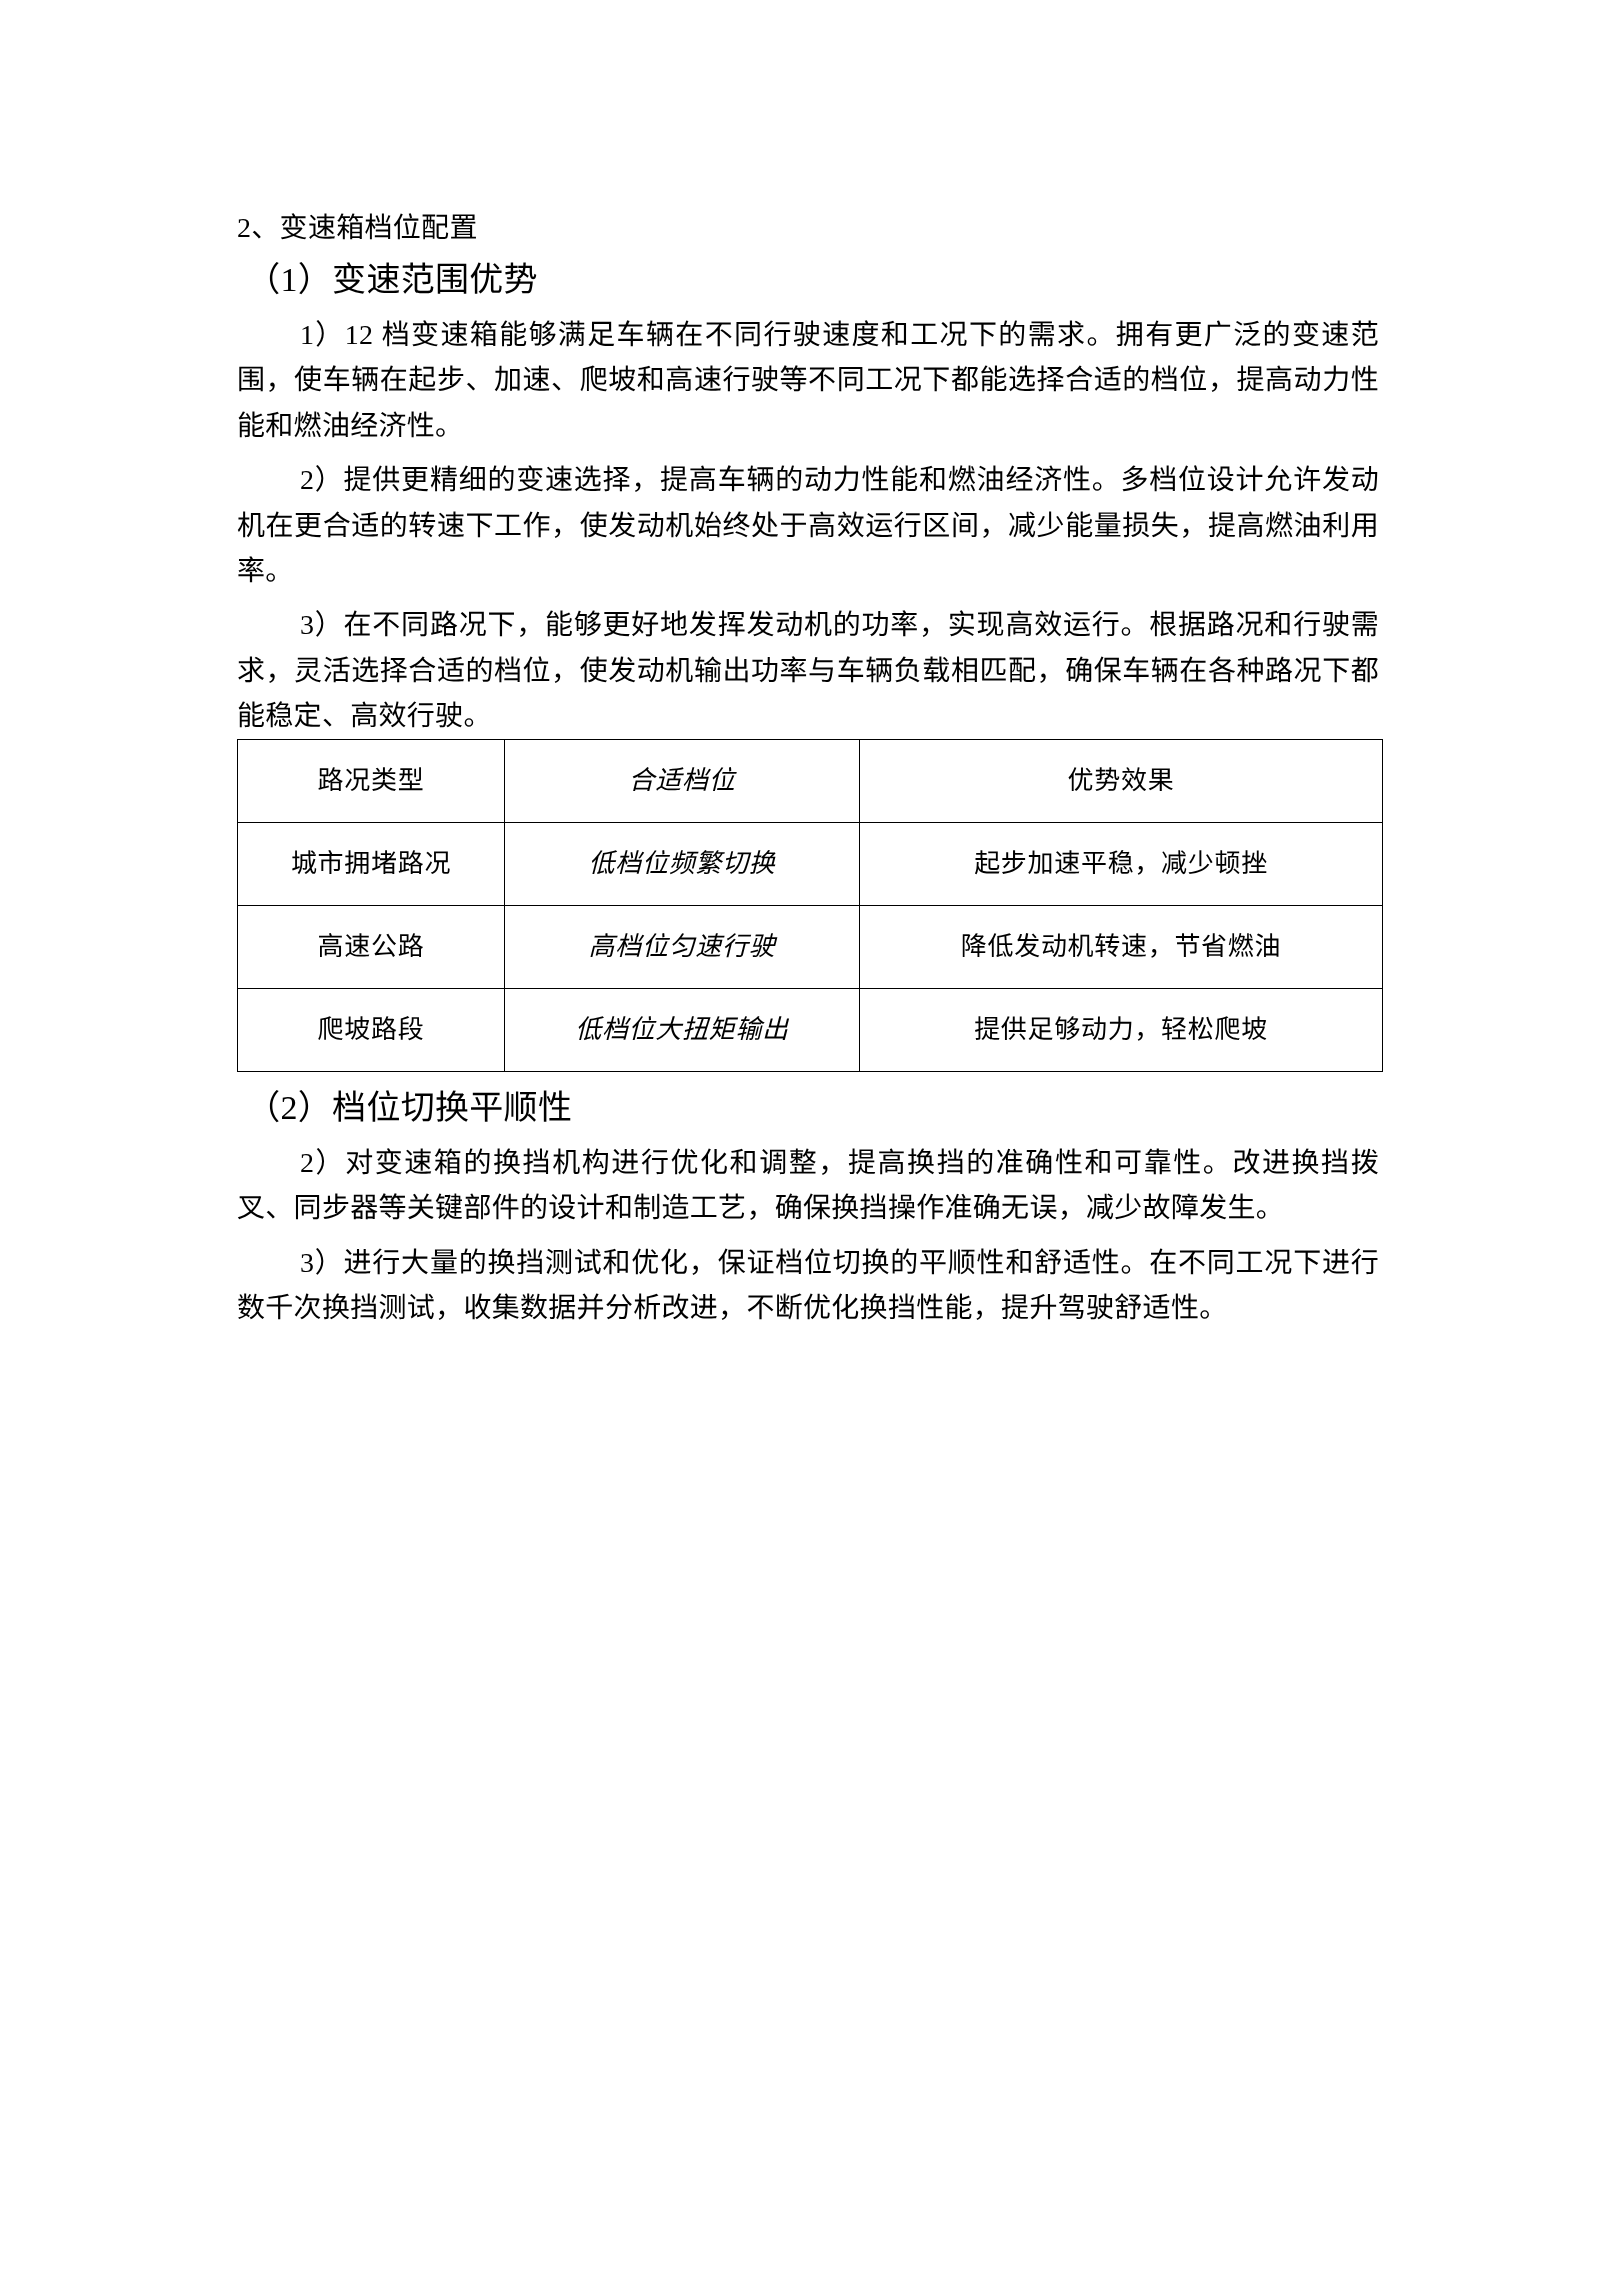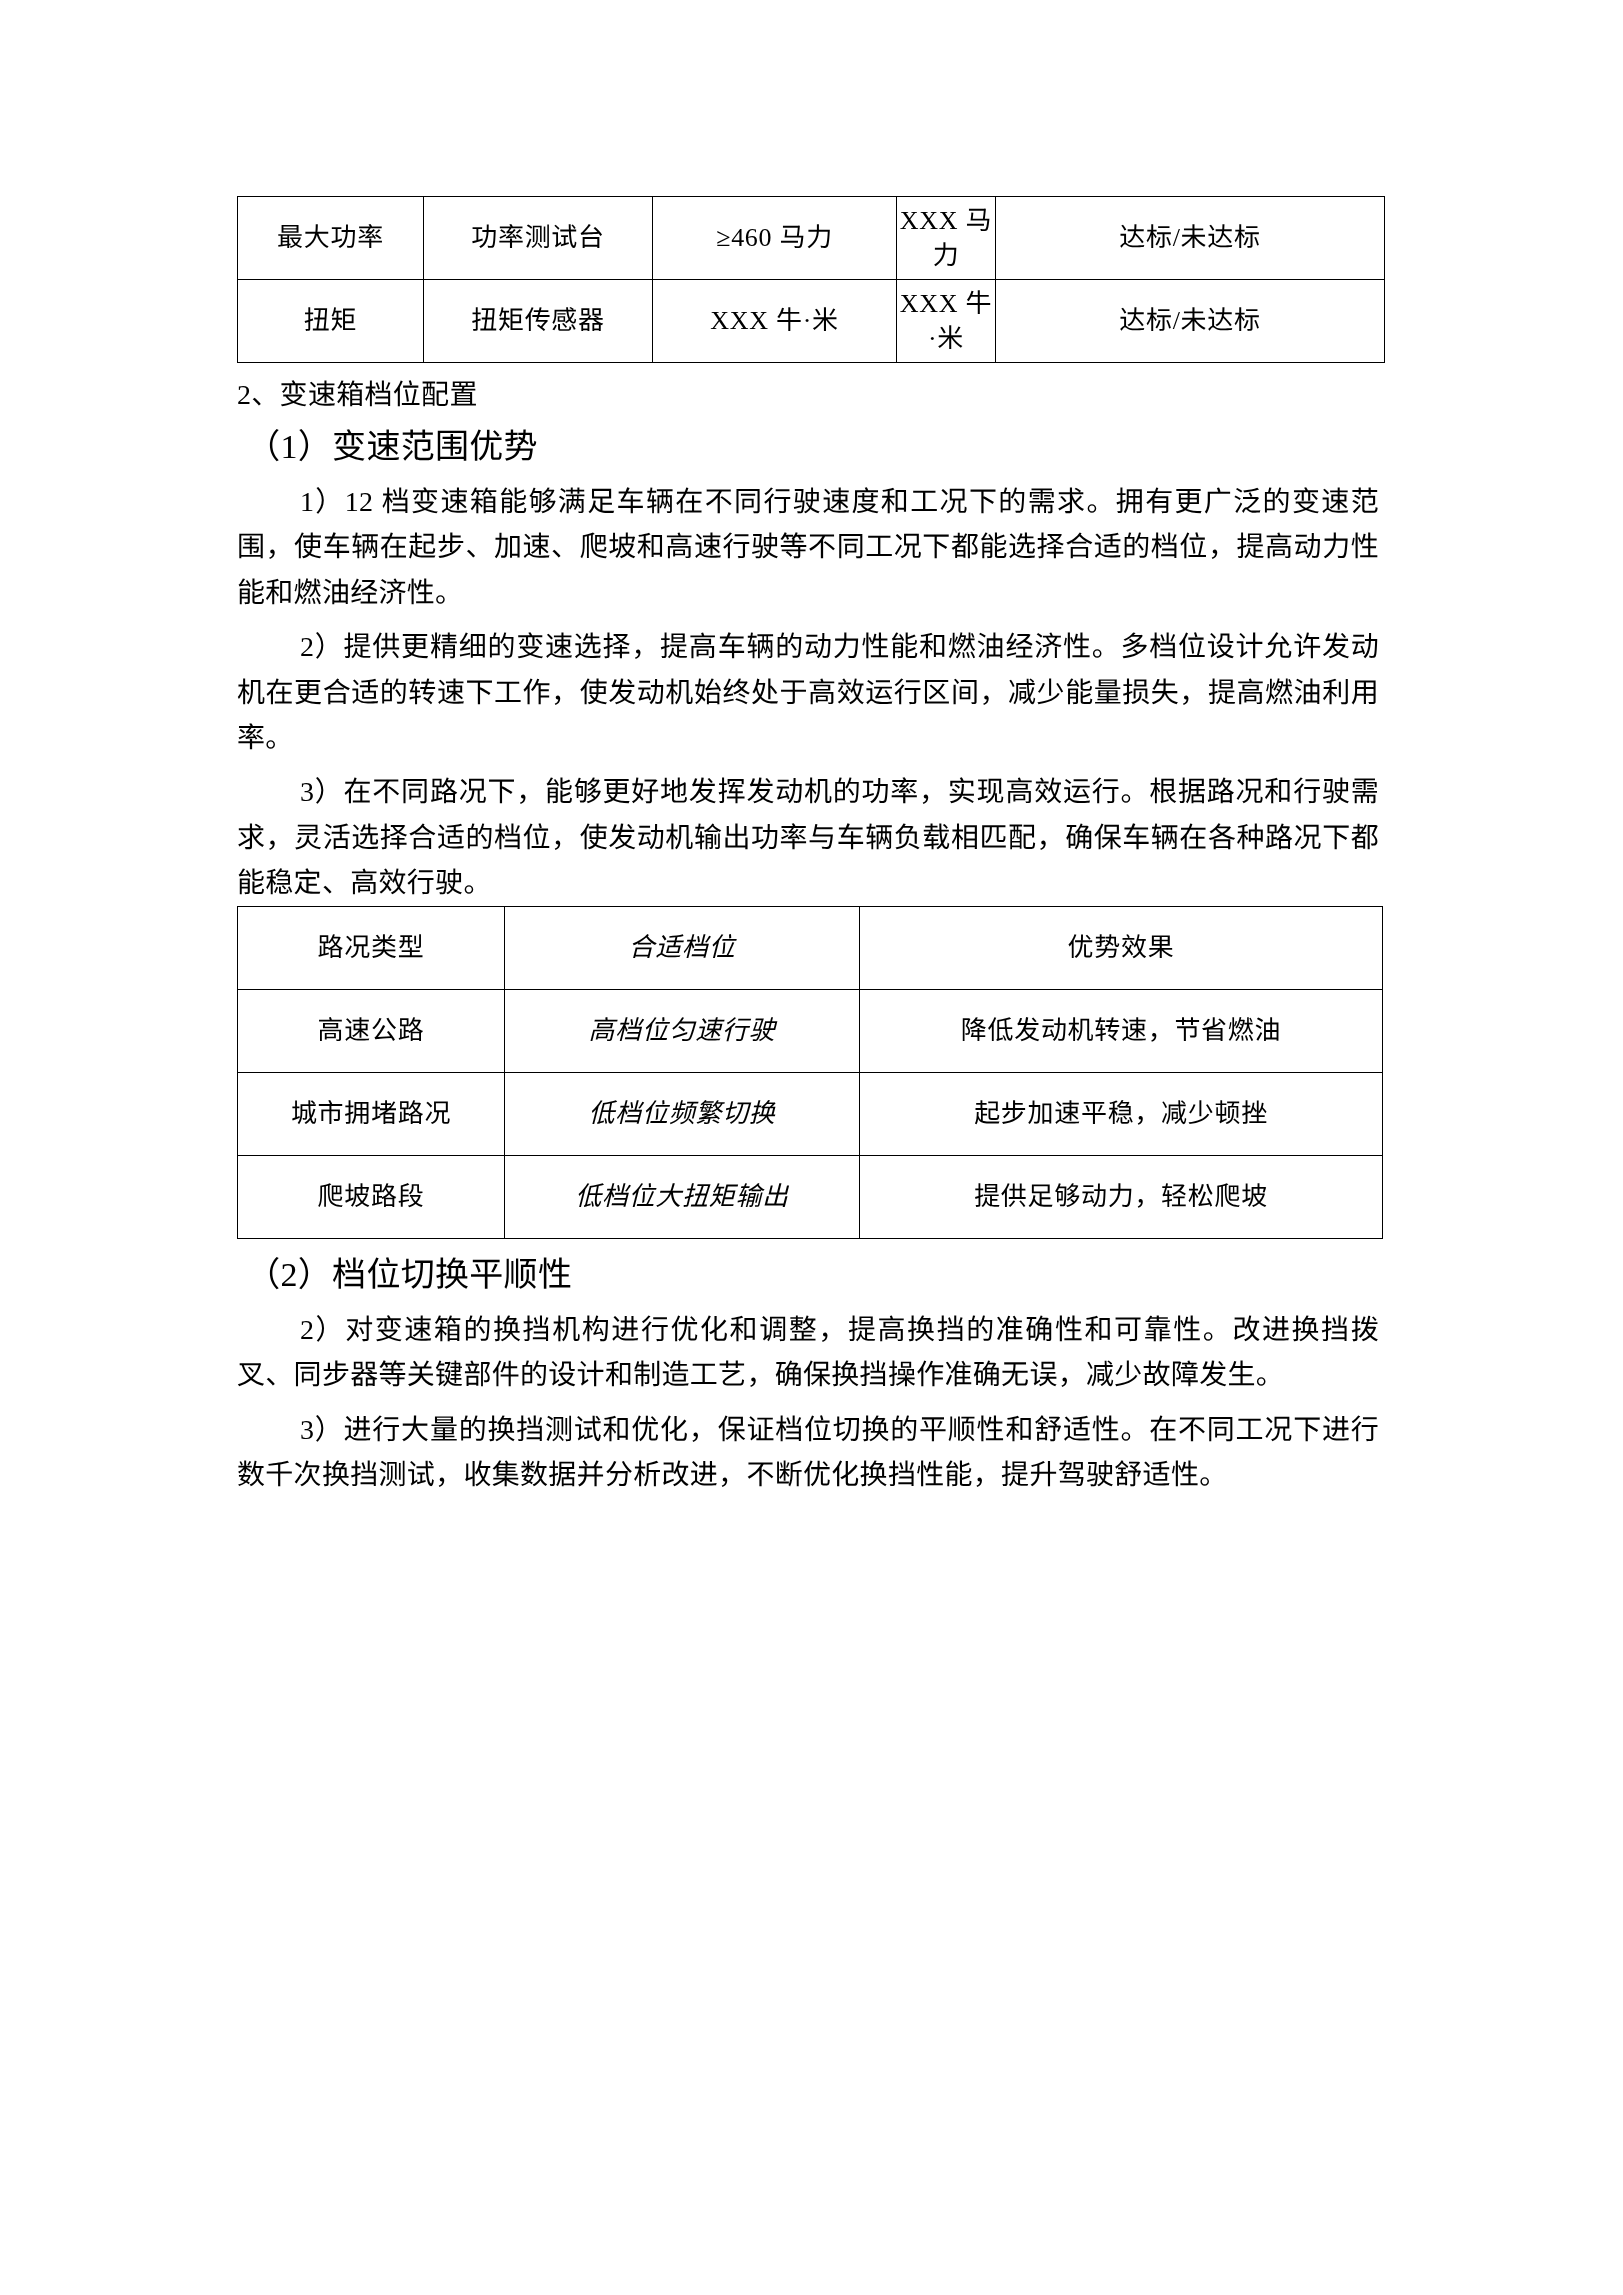--- a/index.html
+++ b/index.html
@@ -86,62 +86,44 @@
   }
   .gap-before-table { margin-top: 17px; }
   .gap-after-table { margin-top: 14.4px; }
 </style>
 </head>
 <body>
 
 <div class="page">
   <div class="content">
 
-    <table class="doc-table spec-table">
-      <tbody>
-        <tr>
-          <td class="c0">最大功率</td>
-          <td class="c1">功率测试台</td>
-          <td class="c2">≥460 马力</td>
-          <td class="c3">XXX 马力</td>
-          <td class="c4">达标/未达标</td>
-        </tr>
-        <tr>
-          <td class="c0">扭矩</td>
-          <td class="c1">扭矩传感器</td>
-          <td class="c2">XXX 牛·米</td>
-          <td class="c3">XXX 牛·米</td>
-          <td class="c4">达标/未达标</td>
-        </tr>
-      </tbody>
-    </table>
 
     <div class="heading">2、变速箱档位配置</div>
 
     <div class="subheading">（1）变速范围优势</div>
     <div class="para">1）12 档变速箱能够满足车辆在不同行驶速度和工况下的需求。拥有更广泛的变速范围，使车辆在起步、加速、爬坡和高速行驶等不同工况下都能选择合适的档位，提高动力性能和燃油经济性。</div>
     <div class="para">2）提供更精细的变速选择，提高车辆的动力性能和燃油经济性。多档位设计允许发动机在更合适的转速下工作，使发动机始终处于高效运行区间，减少能量损失，提高燃油利用率。</div>
     <div class="para">3）在不同路况下，能够更好地发挥发动机的功率，实现高效运行。根据路况和行驶需求，灵活选择合适的档位，使发动机输出功率与车辆负载相匹配，确保车辆在各种路况下都能稳定、高效行驶。</div>
 
     <table class="doc-table road-table gap-before-table">
       <tbody>
         <tr>
           <td class="r0">路况类型</td>
           <td class="r1">合适档位</td>
           <td class="r2">优势效果</td>
         </tr>
         <tr>
+          <td class="r0">城市拥堵路况</td>
+          <td class="r1">低档位频繁切换</td>
+          <td class="r2">起步加速平稳，减少顿挫</td>
+        </tr>
+        <tr>
           <td class="r0">高速公路</td>
           <td class="r1">高档位匀速行驶</td>
           <td class="r2">降低发动机转速，节省燃油</td>
-        </tr>
-        <tr>
-          <td class="r0">城市拥堵路况</td>
-          <td class="r1">低档位频繁切换</td>
-          <td class="r2">起步加速平稳，减少顿挫</td>
         </tr>
         <tr>
           <td class="r0">爬坡路段</td>
           <td class="r1">低档位大扭矩输出</td>
           <td class="r2">提供足够动力，轻松爬坡</td>
         </tr>
       </tbody>
     </table>
 
     <div class="subheading gap-after-table">（2）档位切换平顺性</div>

